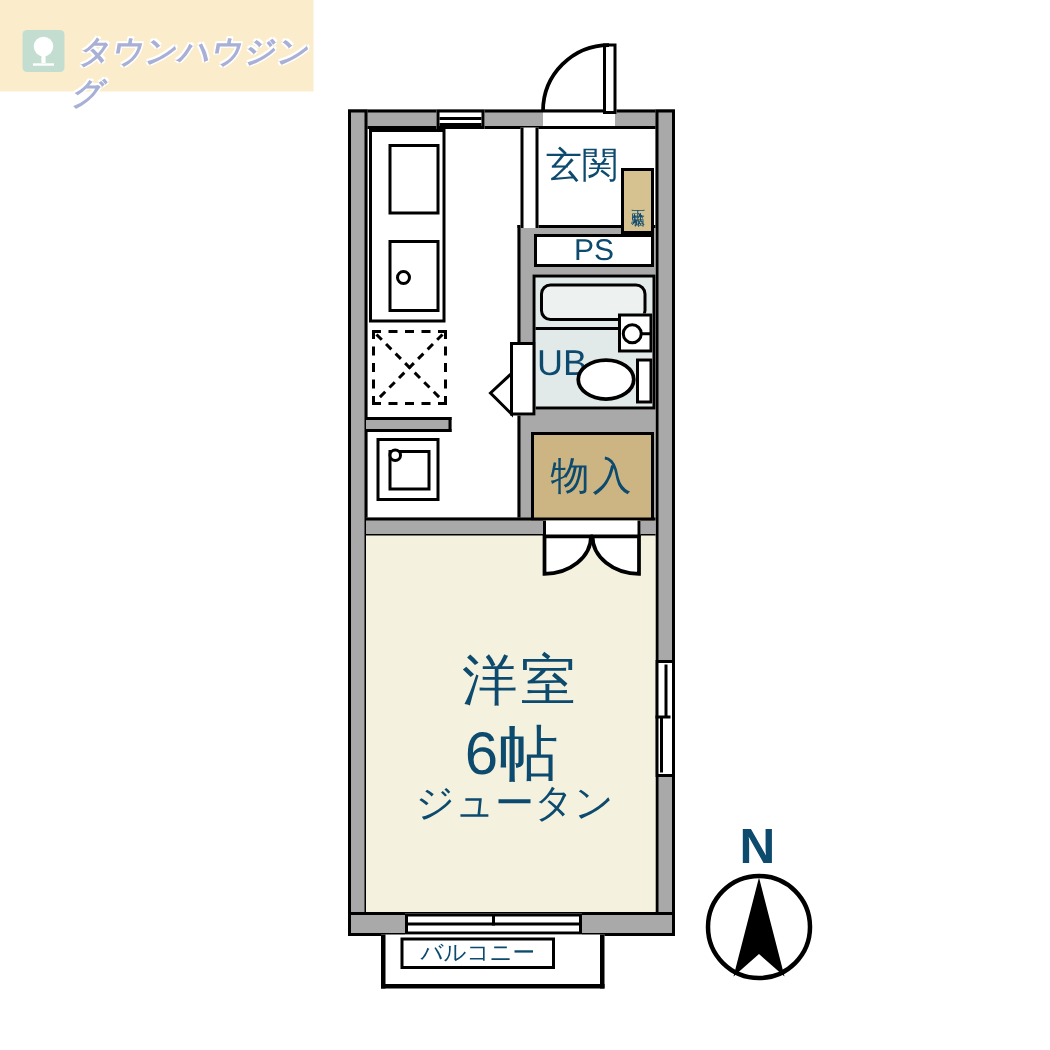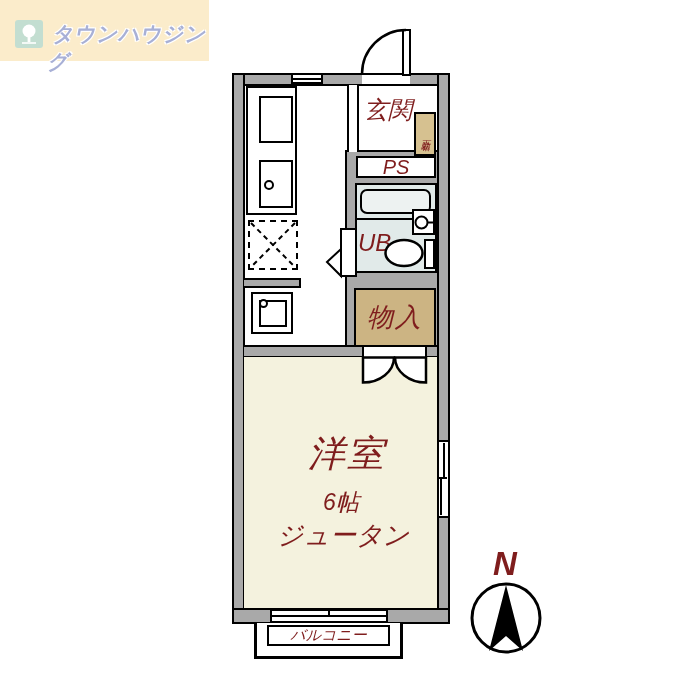--- a/index.html
+++ b/index.html
@@ -4,21 +4,21 @@
 <style>
   html,body{margin:0;padding:0;}
   body{
     width:700px;height:700px;position:relative;background:#fff;
     font-family:"Liberation Sans","DejaVu Sans",sans-serif;color:#111;
     overflow:hidden;
   }
   .abs{position:absolute;}
   .wall{position:absolute;background:#a9a9a9;}
   .box{position:absolute;background:#fff;border:2px solid #000;box-sizing:border-box;}
-  .label{position:absolute;color:#7f1d1d;white-space:nowrap;font-style:italic;}
+  .label{position:absolute;color:#0c4a6e;white-space:nowrap;}
   .center{display:flex;align-items:center;justify-content:center;}
   #svg-overlay{position:absolute;left:0;top:0;pointer-events:none;}
   .txt-mid{transform:translateX(-50%);}
 </style>
 </head>
 <body>
 
 <div class="abs" style="left:0;top:0;width:209px;height:61px;background:#fbeccb;">
   <div class="abs center" style="left:15px;top:20px;width:28px;height:28px;background:#c3ded1;border-radius:3px;">
     <svg width="24" height="24" viewBox="0 0 24 24">
@@ -84,21 +84,21 @@
 <div class="box" style="left:259px;top:160px;width:34px;height:48px;"></div>
 <div class="box" style="left:264px;top:180px;width:10px;height:10px;border-radius:50%;"></div>
 
 <div class="abs" style="left:248px;top:220px;width:50px;height:50px;background:#fff;border:2.5px dashed #000;box-sizing:border-box;"></div>
 
 <div class="abs" style="left:251px;top:292px;width:42px;height:42px;background:#fff;border:2.5px solid #000;box-sizing:border-box;"></div>
 <div class="box" style="left:259px;top:300px;width:28px;height:27px;"></div>
 <div class="box" style="left:259px;top:299px;width:9px;height:9px;border-radius:50%;"></div>
 
 <div class="abs" style="left:254px;top:623px;width:149px;height:36px;border:3px solid #000;border-top:none;background:#fff;box-sizing:border-box;"></div>
-<div class="abs center" style="left:267px;top:625px;width:123px;height:21px;background:#fff;border:2.5px solid #000;box-sizing:border-box;">
+<div class="abs center" style="left:267px;top:625px;width:103px;height:21px;background:#fff;border:2.5px solid #000;box-sizing:border-box;">
   <span class="label" style="position:static;font-size:15px;font-weight:500;">バルコニー</span>
 </div>
 
 <svg id="svg-overlay" width="700" height="700" viewBox="0 0 700 700">
 
   <path d="M362,74 A44,44 0 0 1 406,30" fill="none" stroke="#000" stroke-width="2.5"></path>
 
   <path d="M394,357.5 A31,25 0 0 1 363,382.5 L363,357.5 Z" fill="#fff" stroke="#000" stroke-width="2.5"></path>
   <path d="M395,357.5 A31,25 0 0 0 426,382.5 L426,357.5 Z" fill="#fff" stroke="#000" stroke-width="2.5"></path>
 
@@ -119,16 +119,16 @@
   <line x1="272" y1="616" x2="386" y2="616" stroke="#000" stroke-width="2"></line>
   <line x1="329" y1="610" x2="329" y2="617" stroke="#000" stroke-width="2"></line>
 
   <circle cx="506" cy="618" r="34" fill="none" stroke="#000" stroke-width="3"></circle>
   <polygon points="506,585 489,651 506,636 523,651" fill="#000"></polygon>
 </svg>
 
 <div class="label txt-mid" style="left:388px;top:94px;font-size:24px;font-weight:500;">玄関</div>
 
 <div class="label txt-mid" style="left:347px;top:429px;font-size:37px;font-weight:500;letter-spacing:2px;">洋室</div>
-<div class="label txt-mid" style="left:341px;top:487px;font-size:23px;font-weight:500;">6帖</div>
+<div class="label txt-mid" style="left:341px;top:475px;font-size:40px;font-weight:500;">6帖</div>
 <div class="label txt-mid" style="left:343px;top:518px;font-size:26px;font-weight:500;">ジュータン</div>
 
 <div class="label txt-mid" style="left:505px;top:545px;font-size:33px;font-weight:700;">N</div>
 
 </body></html>

